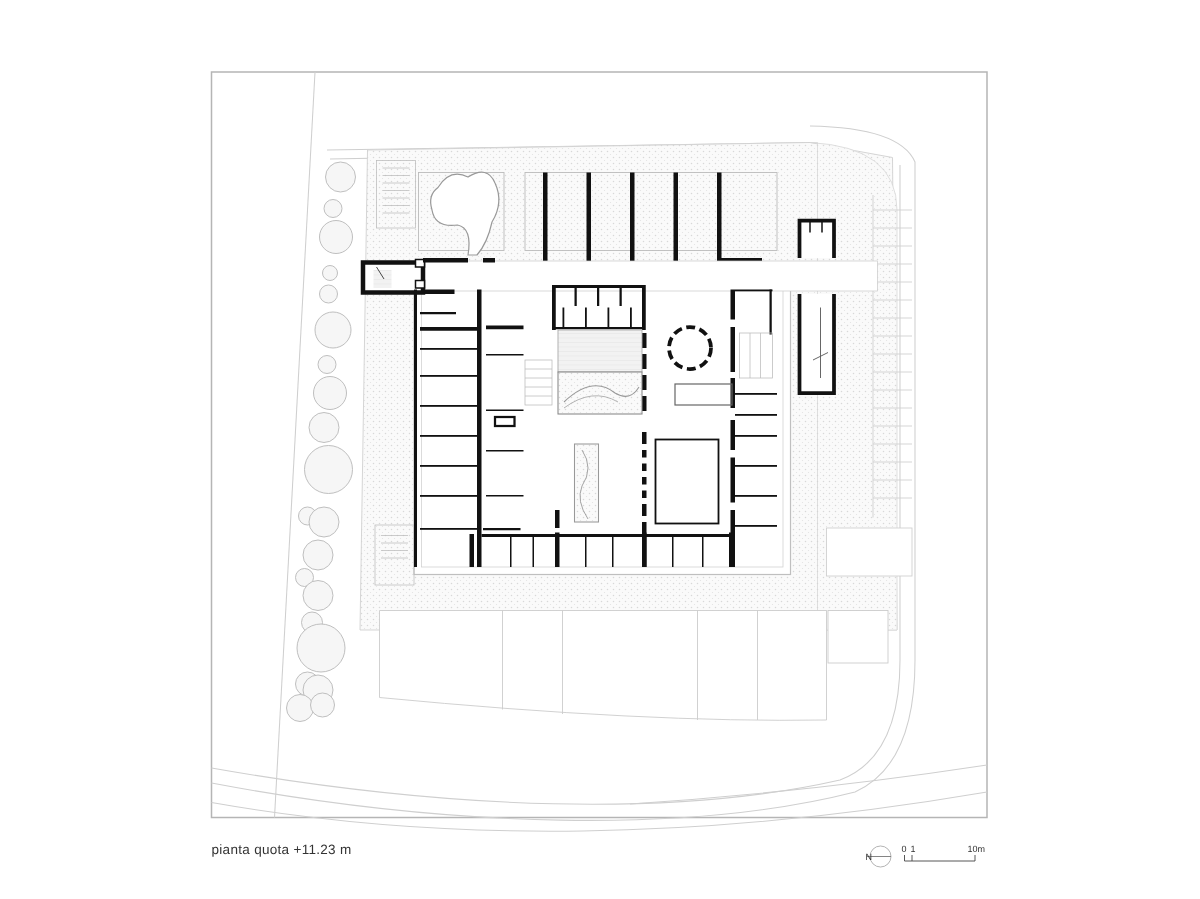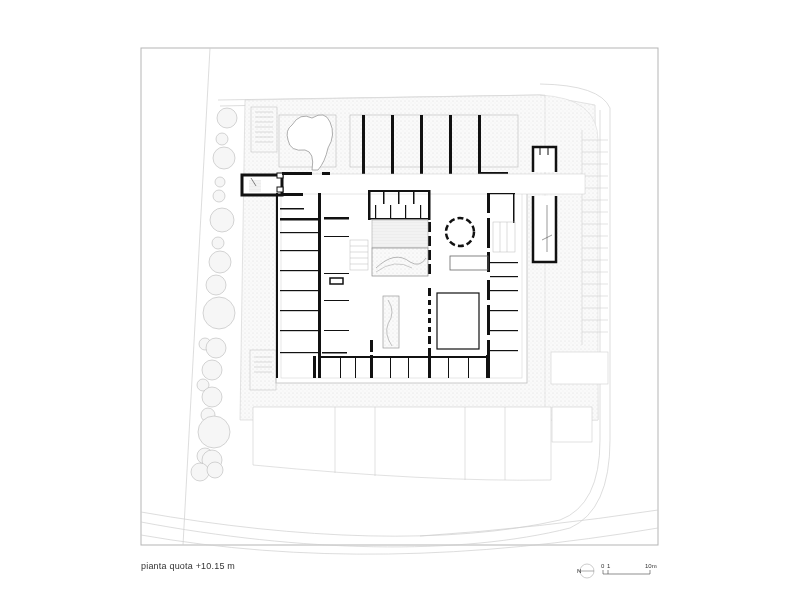--- a/index.html
+++ b/index.html
@@ -267,13 +267,13 @@
     <line x1="603" y1="570" x2="603" y2="574" stroke="#444" stroke-width="0.6"></line>
     <line x1="608" y1="570" x2="608" y2="574" stroke="#444" stroke-width="0.6"></line>
     <line x1="650" y1="570" x2="650" y2="574" stroke="#444" stroke-width="0.6"></line>
     <text x="601" y="568" class="scale-label">0</text>
     <text x="607" y="568" class="scale-label">1</text>
     <text x="645" y="568" class="scale-label">10m</text>
   </g>
 </svg>
 </div>
 
-<div class="caption">pianta quota  +10.15 m</div>
+<div class="caption">pianta quota  +11.23 m</div>
 
 </body></html>

